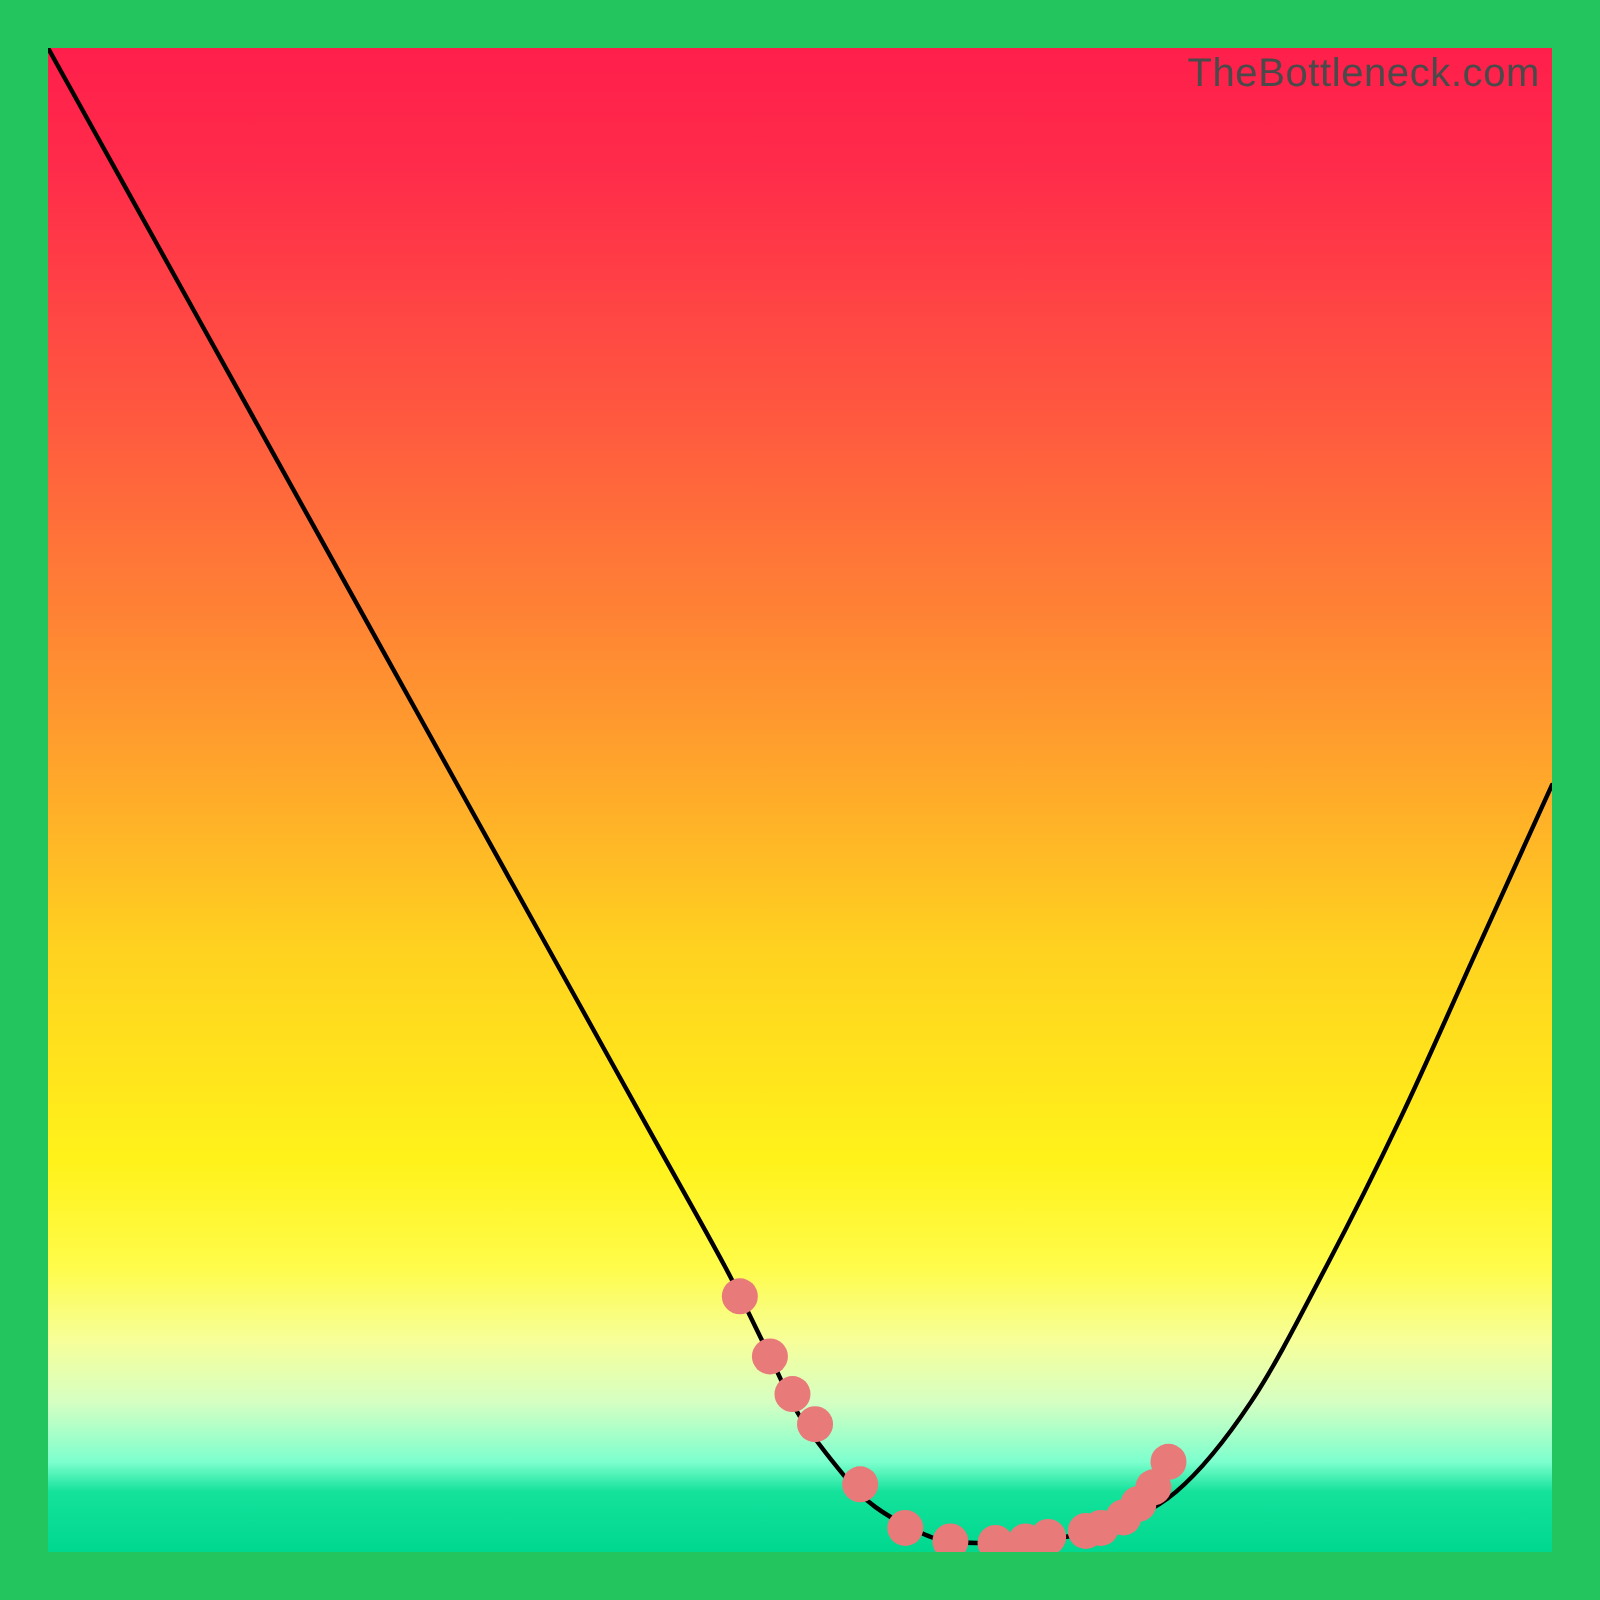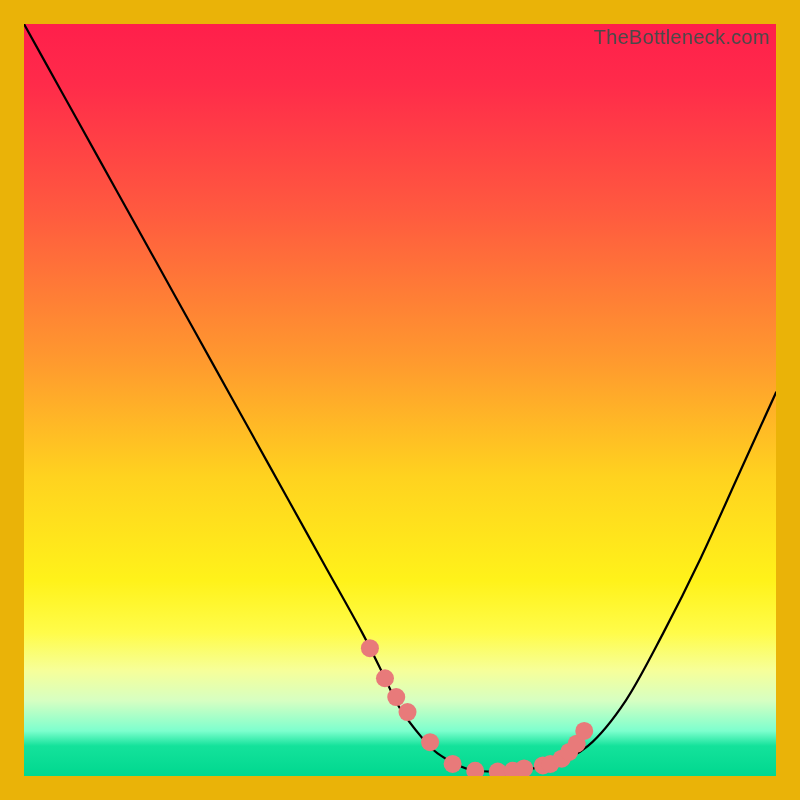--- a/index.html
+++ b/index.html
@@ -1,21 +1,21 @@
 <!DOCTYPE html>
 <html><head>
 <meta charset="utf-8">
 <style>
   * { margin: 0; padding: 0; box-sizing: border-box; }
   html, body { width: 800px; height: 800px; overflow: hidden; background: #000; }
   .frame {
     position: relative;
     width: 800px;
     height: 800px;
-    background: #eab308;
+    background: #22c55e;
     text-align: right;
   }
   .plot {
     position: absolute;
     left: 24px;
     top: 24px;
     width: 752px;
     height: 752px;
     overflow: hidden;
   }

